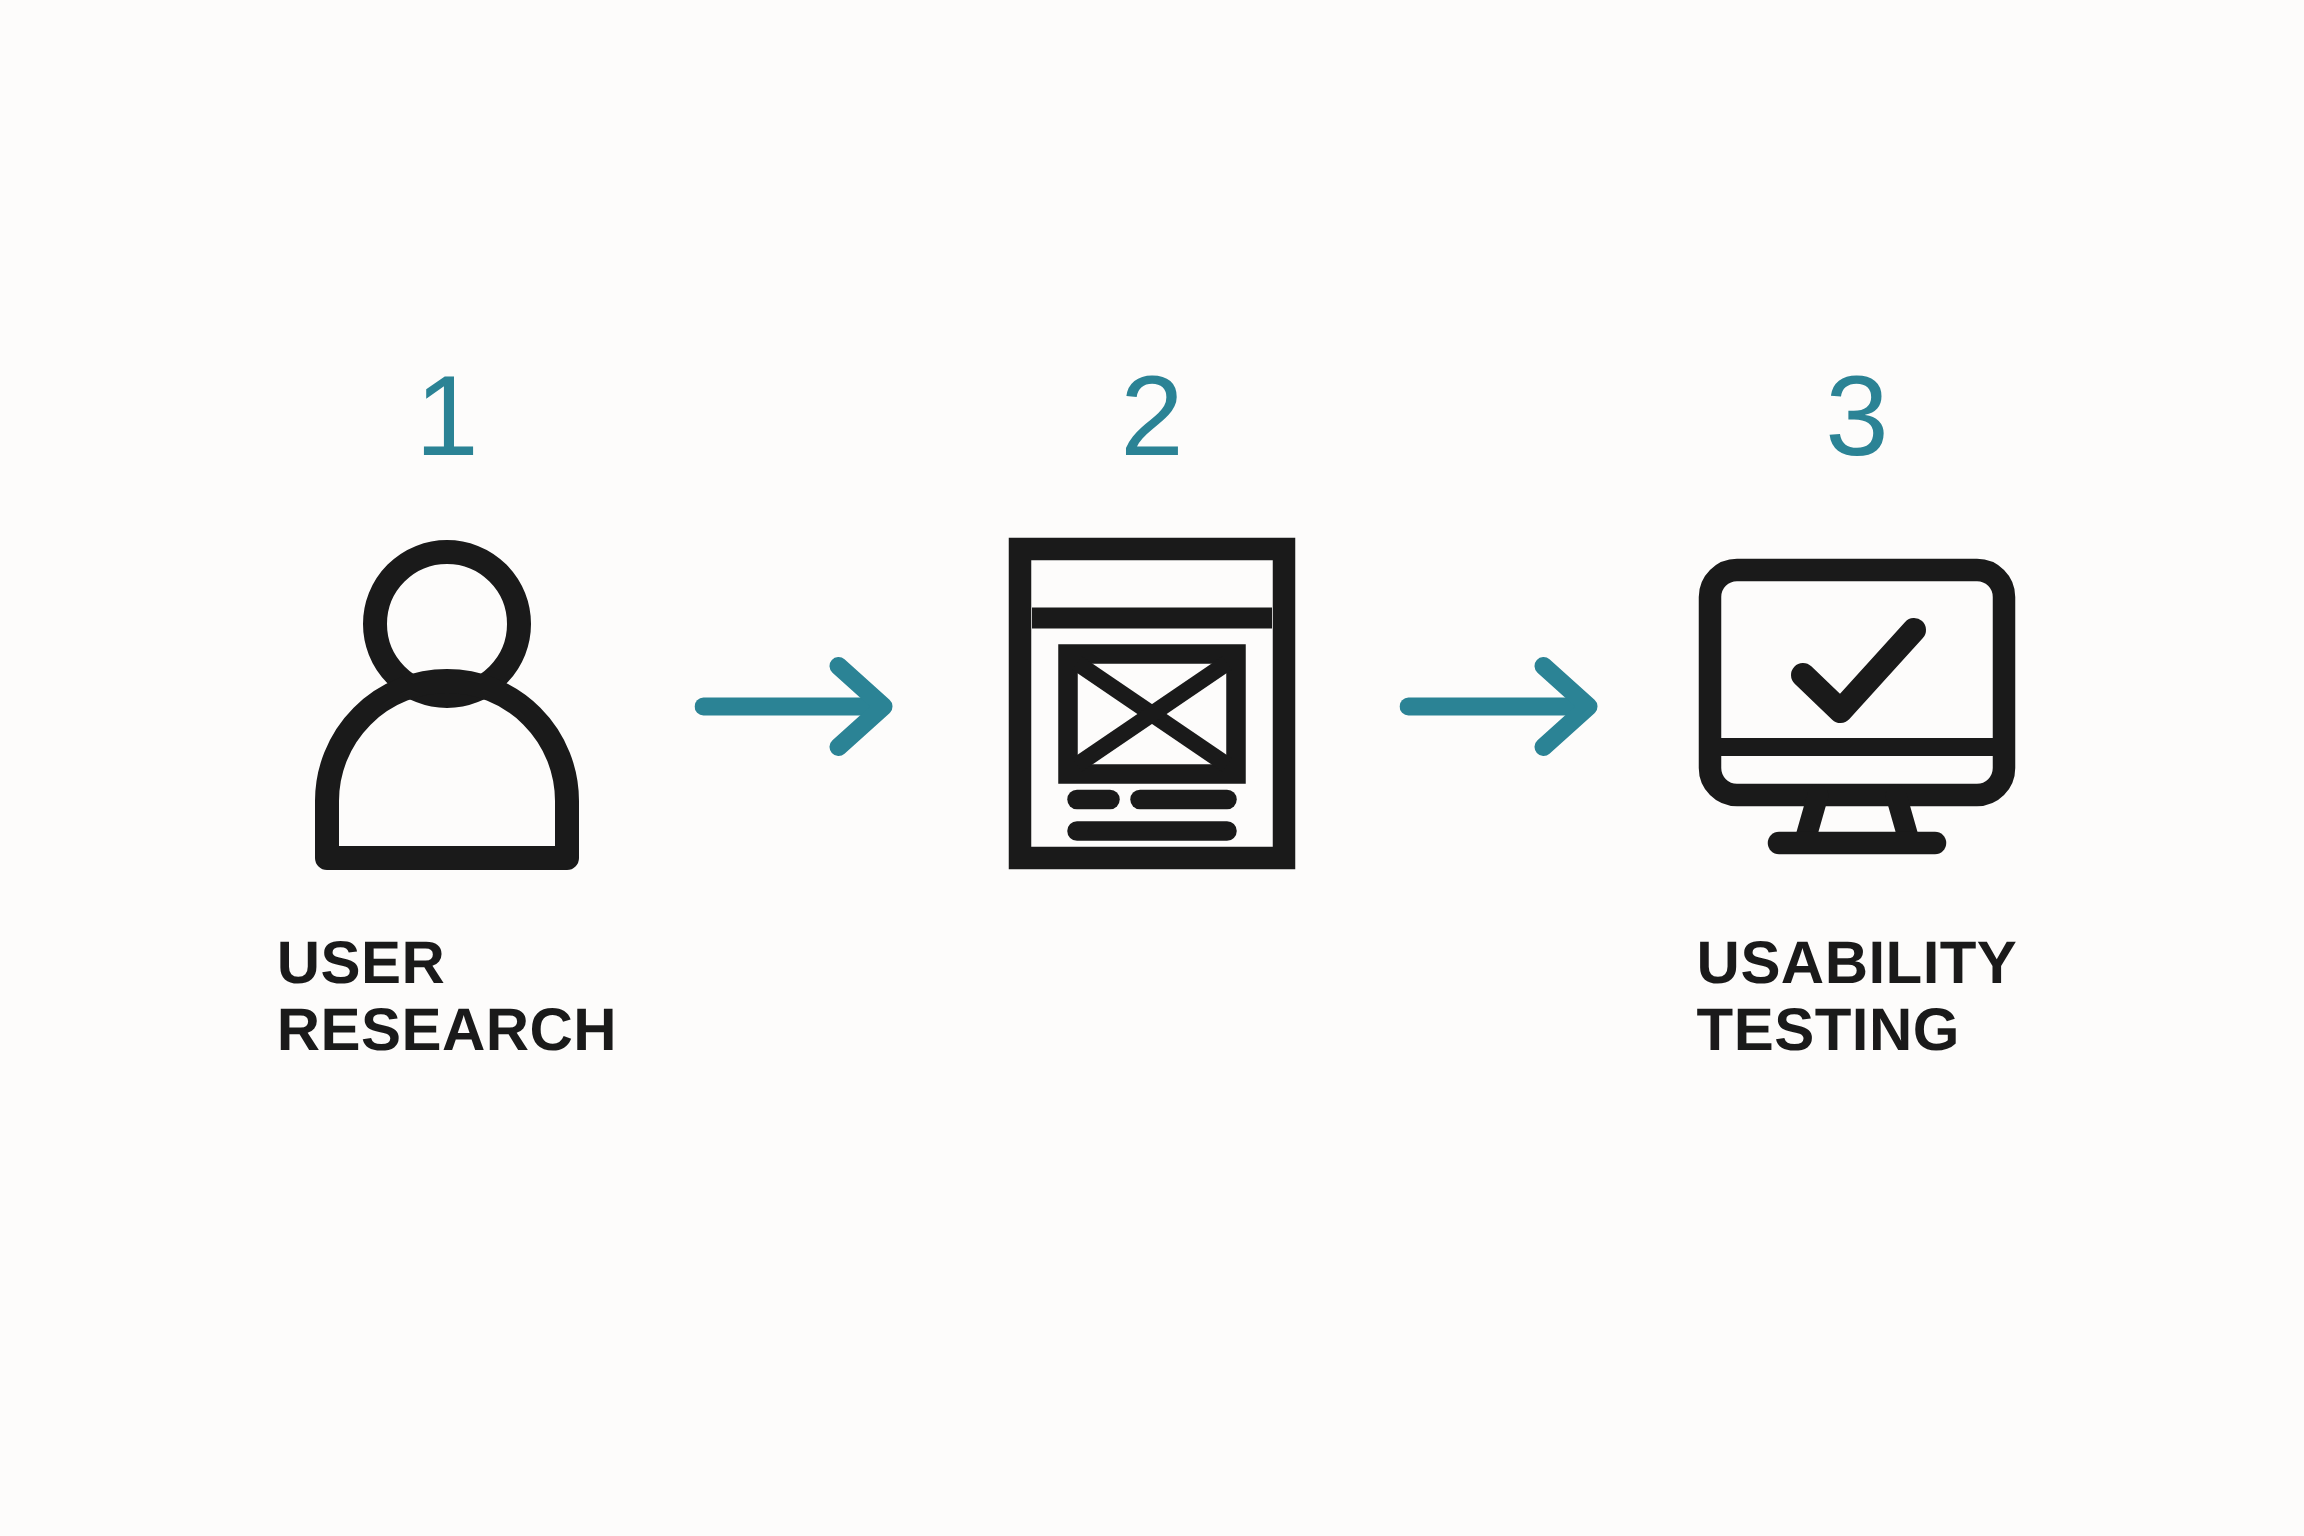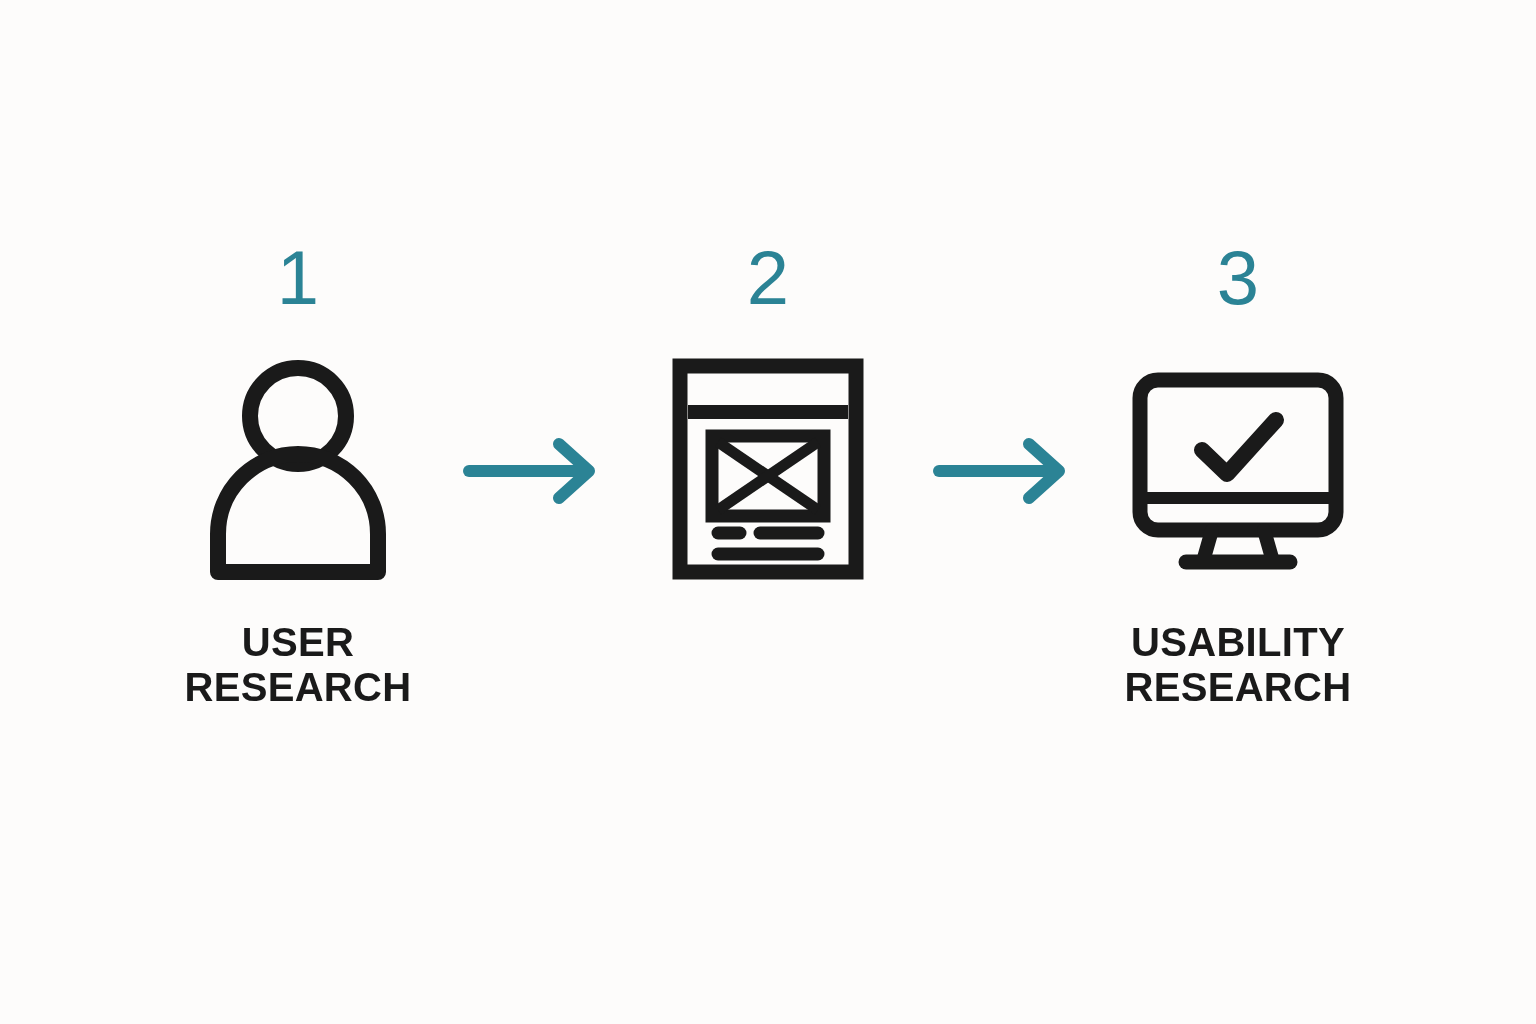--- a/index.html
+++ b/index.html
@@ -64,21 +64,20 @@
     align-items: center;
     justify-content: center;
   }
 
   .step-label {
     margin-top: 40px;
     font-size: 40px;
     line-height: 1.13;
     font-weight: 700;
     color: #1A1A1A;
-    text-align: center;
     letter-spacing: 0.3px;
     white-space: pre-line;
   }
 
   
   .arrow {
     width: 170px;
     display: flex;
     align-items: center;
     justify-content: center;
@@ -158,17 +157,17 @@
 
           <polyline points="72,92 97,116 146,62" fill="none" stroke="#1A1A1A" stroke-width="16" stroke-linecap="round" stroke-linejoin="round"></polyline>
 
           <path d="M82 172 L74 200 M134 172 L142 200" stroke="#1A1A1A" stroke-width="14" stroke-linecap="round"></path>
 
           <line x1="56" y1="204" x2="160" y2="204" stroke="#1A1A1A" stroke-width="15" stroke-linecap="round"></line>
         </svg>
       </div>
 
       <div class="step-label">USABILITY
-RESEARCH</div>
+TESTING</div>
     </div>
 
   </div>
 </div>
 
 </body></html>

